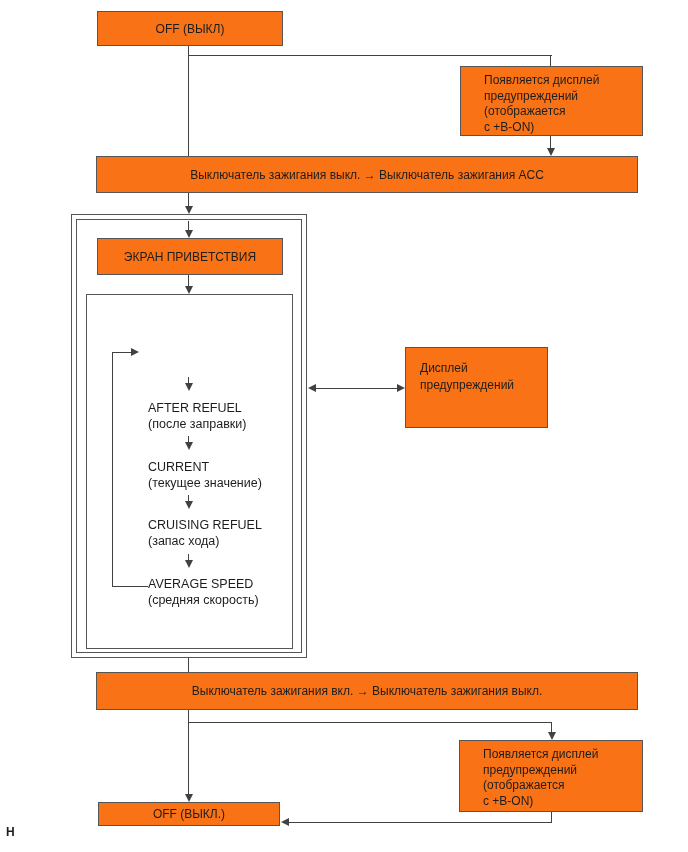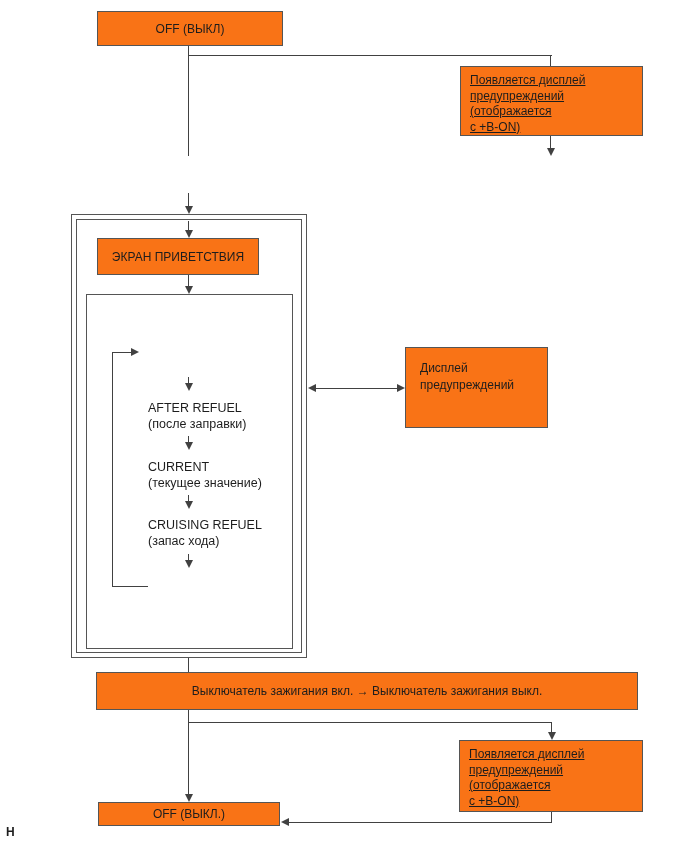--- a/index.html
+++ b/index.html
@@ -21,21 +21,21 @@
   .hline{position:absolute; height:1px; background:var(--line);}
   .ah-down{position:absolute; width:0; height:0;
     border-left:4px solid transparent; border-right:4px solid transparent;
     border-top:8px solid var(--line);}
   .ah-left{position:absolute; width:0; height:0;
     border-top:4px solid transparent; border-bottom:4px solid transparent;
     border-right:8px solid var(--line);}
   .ah-right{position:absolute; width:0; height:0;
     border-top:4px solid transparent; border-bottom:4px solid transparent;
     border-left:8px solid var(--line);}
-  .warnbox{padding:6px 2px 0 9px; line-height:15.5px;text-decoration:underline;}
+  .warnbox{padding:6px 2px 0 23px; line-height:15.5px;}
   .dispbox{padding:12px 0 8px 14px; line-height:17px;}
   .mode{position:absolute; left:148px; font-size:12.5px; line-height:15.5px; white-space:nowrap;}
   .marker{position:absolute; font-size:12px; font-weight:bold; color:var(--text);}
 </style>
 </head>
 <body>
 
 <div class="stage">
 
   <div class="box center" style="left:97px;top:11px;width:186px;height:35px;">
@@ -48,50 +48,57 @@
 
   <div class="box warnbox" style="left:460px;top:66px;width:183px;height:70px;">
     <div>Появляется дисплей</div>
     <div>предупреждений (отображается</div>
     <div>с +B-ON)</div>
   </div>
 
   <div class="vline" style="left:550px;top:136px;height:13px;"></div>
   <div class="ah-down" style="left:547px;top:148px;"></div>
 
+  <div class="box center" style="left:96px;top:156px;width:542px;height:37px;">
+    <span>Выключатель зажигания выкл. → Выключатель зажигания ACC</span>
+  </div>
 
   <div class="vline" style="left:188px;top:193px;height:13px;"></div>
   <div class="ah-down" style="left:185px;top:206px;"></div>
 
   <div class="frame" style="left:71px;top:214px;width:236px;height:444px;"></div>
   <div class="frame" style="left:76px;top:219px;width:226px;height:434px;"></div>
 
   <div class="vline" style="left:188px;top:221px;height:10px;"></div>
   <div class="ah-down" style="left:185px;top:230px;"></div>
 
-  <div class="box center" style="left:97px;top:238px;width:162px;height:37px;">
+  <div class="box center" style="left:97px;top:238px;width:186px;height:37px;">
     <span>ЭКРАН ПРИВЕТСТВИЯ</span>
   </div>
 
   <div class="vline" style="left:188px;top:275px;height:12px;"></div>
   <div class="ah-down" style="left:185px;top:286px;"></div>
 
   <div class="frame" style="left:86px;top:294px;width:207px;height:355px;"></div>
 
   <div class="mode" style="top:460px;">
     <div>CURRENT</div>
     <div>(текущее значение)</div>
   </div>
   <div class="mode" style="top:401px;">
     <div>AFTER REFUEL</div>
     <div>(после заправки)</div>
   </div>
   <div class="mode" style="top:518px;">
     <div>CRUISING REFUEL</div>
     <div>(запас хода)</div>
+  </div>
+  <div class="mode" style="top:577px;">
+    <div>AVERAGE SPEED</div>
+    <div>(средняя скорость)</div>
   </div>
 
   <div class="vline" style="left:188px;top:377px;height:7px;"></div>
   <div class="ah-down" style="left:185px;top:383px;"></div>
   <div class="vline" style="left:188px;top:436px;height:7px;"></div>
   <div class="ah-down" style="left:185px;top:442px;"></div>
   <div class="vline" style="left:188px;top:495px;height:7px;"></div>
   <div class="ah-down" style="left:185px;top:501px;"></div>
   <div class="vline" style="left:188px;top:554px;height:7px;"></div>
   <div class="ah-down" style="left:185px;top:560px;"></div>

